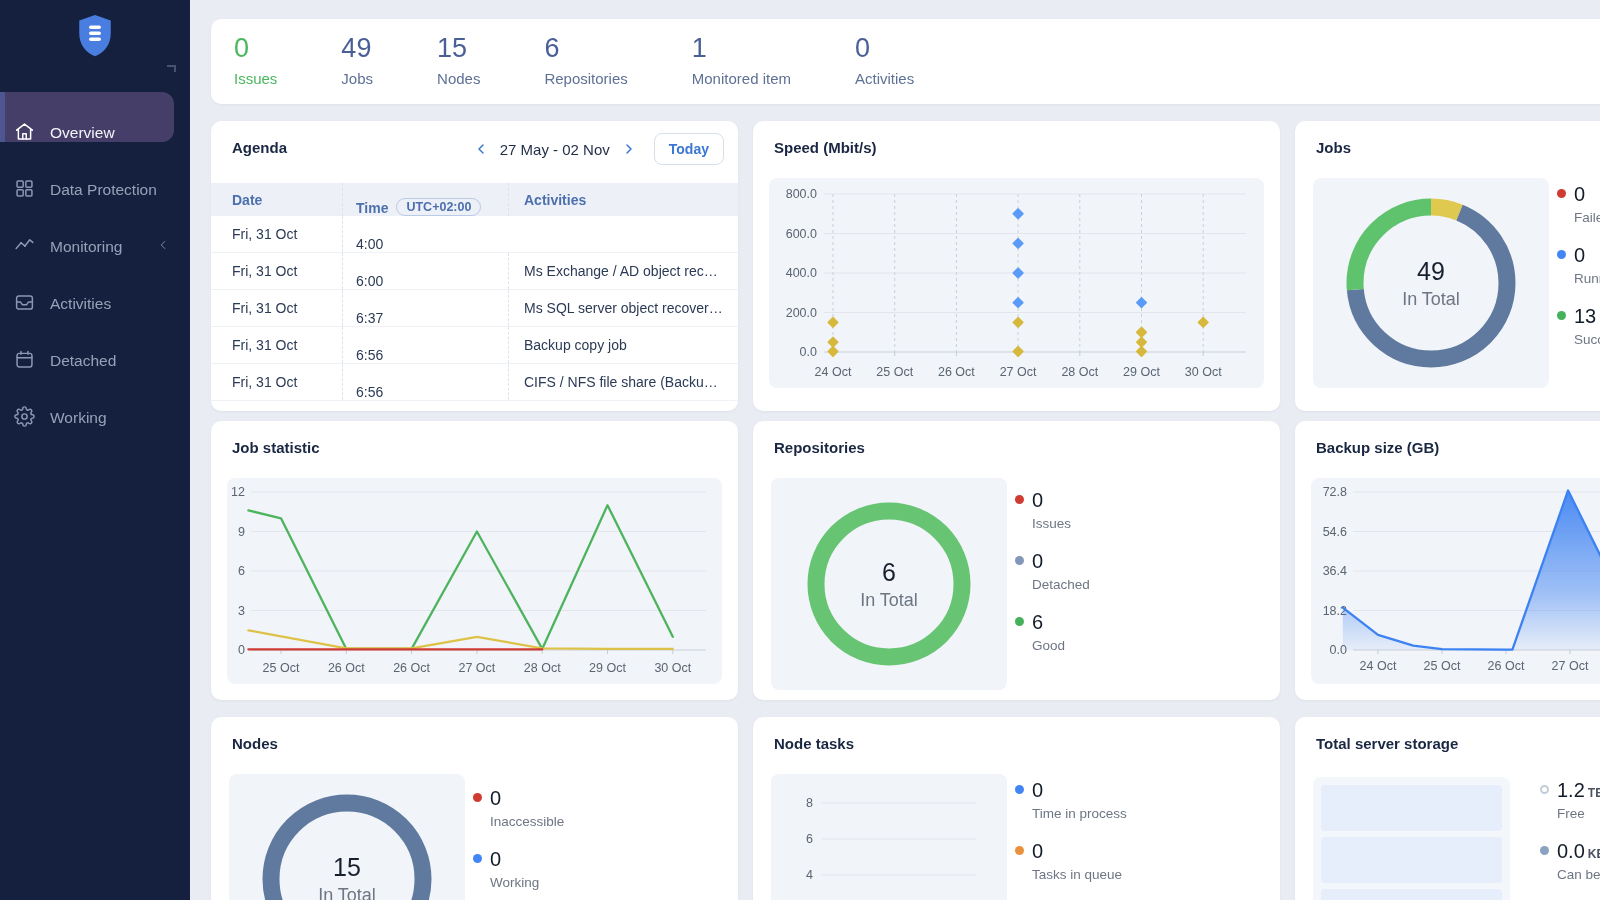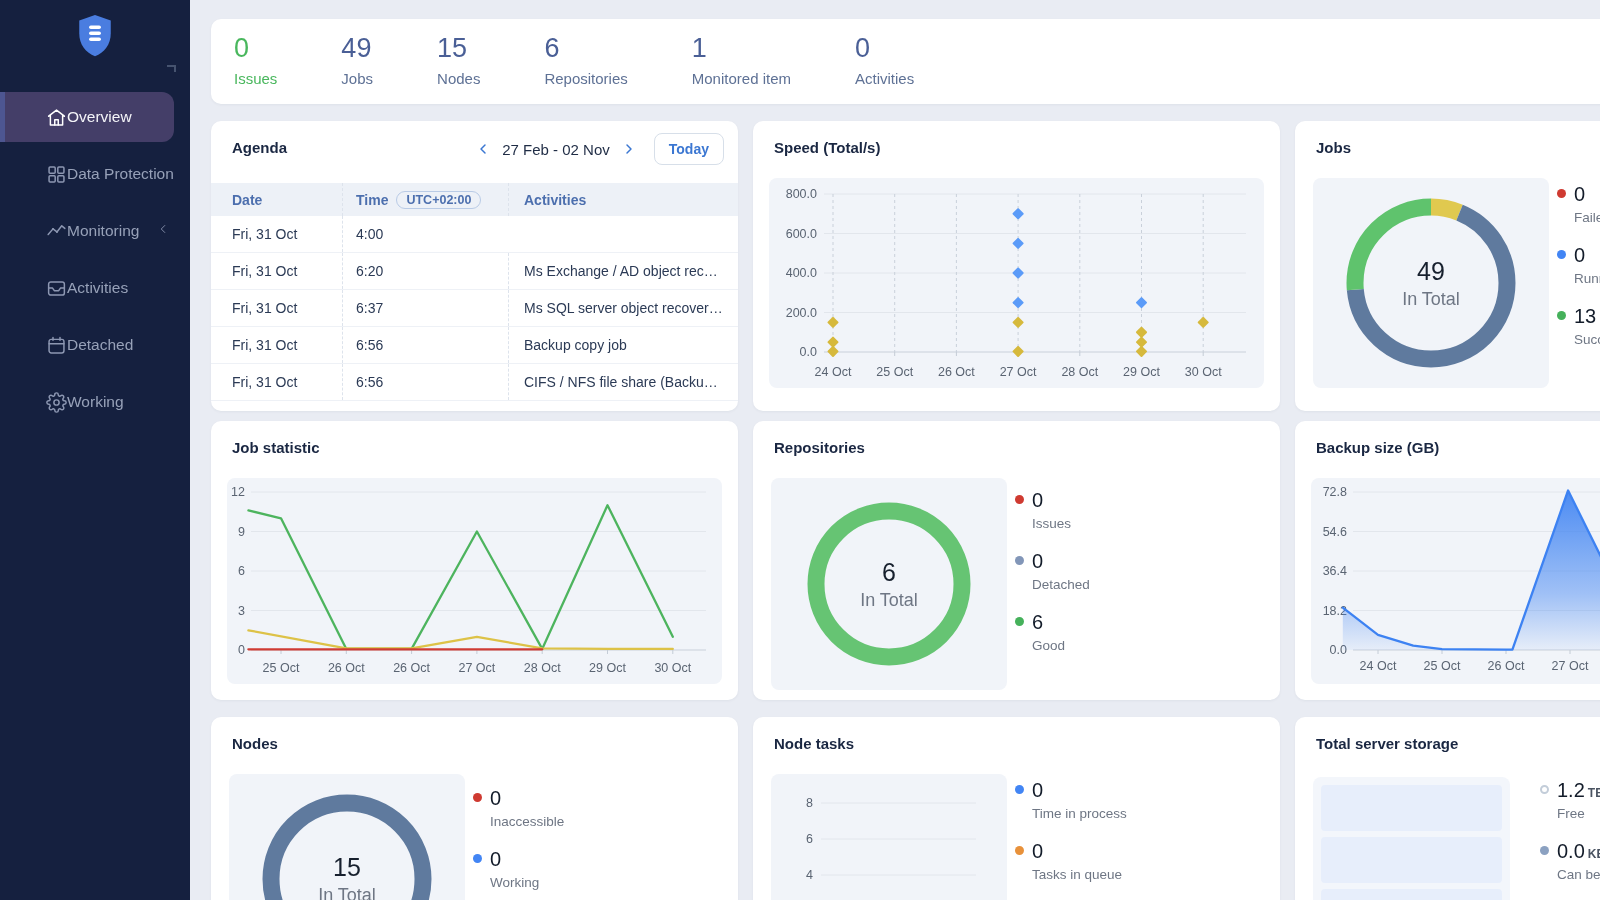--- a/index.html
+++ b/index.html
@@ -4,21 +4,21 @@
 <style>
   *{margin:0;padding:0;box-sizing:border-box}
   html,body{width:1600px;height:900px;overflow:hidden}
   body{position:relative;background:#e9ecf3;font-family:"Liberation Sans","DejaVu Sans",sans-serif;-webkit-font-smoothing:antialiased}
 
   
   .sidebar{position:absolute;left:0;top:0;width:190px;height:900px;background:#15203f;z-index:5}
   .logo{position:absolute;left:74px;top:13px;width:42px;height:46px}
   .collapse-handle{position:absolute;right:14px;top:65px;width:9px;height:7px;border-top:2px solid #46536f;border-right:2px solid #46536f}
   .nav{position:absolute;top:92px;left:0;right:0;display:flex;flex-direction:column;gap:7px}
-  .nav-item{height:50px;display:flex;align-items:center;padding-left:46px;color:#97a1b8;font-size:15.5px;cursor:pointer;position:relative}
+  .nav-item{height:50px;display:flex;align-items:flex-end;padding-left:14px;gap:15px;color:#97a1b8;font-size:15.5px;cursor:pointer;position:relative}
   .nav-item svg{width:21px;height:21px;stroke:#8d97b2;fill:none;stroke-width:1.7;stroke-linecap:round;stroke-linejoin:round;flex:none}
   .nav-item.active{background:#443e68;width:174px;border-radius:0 12px 12px 0;color:#f4f4f8}
   .nav-item.active svg{stroke:#fff}
   .nav-item.active::before{content:"";position:absolute;left:0;top:0;bottom:0;width:5px;background:#4d5691}
   .nav-chevron{margin-left:auto;margin-right:20px}
   .nav-chevron svg{width:14px;height:14px;stroke:#7f89a5}
 
   
   .card{position:absolute;background:#fff;border-radius:10px;box-shadow:0 1px 3px rgba(20,30,60,.05)}
   .card-title{position:absolute;left:21px;top:18px;font-size:15px;font-weight:700;color:#1a2742;white-space:nowrap}
@@ -33,21 +33,21 @@
   
   .agenda-nav{position:absolute;right:14px;top:12px;display:flex;align-items:center;gap:9px}
   .chev-btn{background:none;border:none;cursor:pointer;display:flex;align-items:center;padding:2px}
   .chev-btn svg{width:16px;height:16px;stroke:#3b77d2;fill:none;stroke-width:2.2;stroke-linecap:round;stroke-linejoin:round}
   .agenda-range{font-size:15px;color:#1f2c45;white-space:nowrap}
   .today-btn{border:1px solid #d7dfe9;border-radius:8px;background:#fff;color:#3b77d2;font-weight:700;font-size:14px;padding:7px 14px;margin-left:6px;cursor:pointer;font-family:inherit}
   .agenda-table{position:absolute;left:0;right:0;top:62px}
   .agenda-header{display:flex;height:33px;background:#edf1f7;align-items:center;font-weight:700;color:#4c6fae;font-size:14px}
   .agenda-row{display:flex;height:37px;align-items:center;font-size:14px;color:#2b3a55;border-bottom:1px solid #eef1f6;cursor:pointer}
   .col-date{width:131px;padding-left:21px;flex:none}
-  .col-time{width:166px;padding-left:13px;flex:none;border-left:1px dashed #dde3ec;height:100%;display:flex;align-items:center}
+  .col-time{width:166px;padding-left:13px;flex:none;border-left:1px dashed #dde3ec;height:100%;display:flex;align-items:flex-end}
   .col-act{flex:1;padding-left:15px;border-left:1px dashed #dde3ec;height:100%;display:flex;align-items:center;overflow:hidden;white-space:nowrap}
   .tz-pill{display:inline-block;border:1.5px solid #b9cbe6;color:#4c6fae;border-radius:11px;padding:1px 9px;font-size:12.5px;font-weight:700;margin-left:8px}
 
   
   .legend{position:absolute;width:250px}
   .legend-entry{margin-bottom:19px}
   .dot{display:inline-block;width:9px;height:9px;border-radius:50%;margin-right:8px;vertical-align:3px;background:#999}
   .dot.hollow{background:transparent;border:2px solid #c3cdd9}
   .leg-num{font-size:20px;color:#131c2a}
   .leg-unit{font-size:12px;font-weight:700;color:#4a5361;margin-left:3px}
@@ -160,21 +160,21 @@
 </div>
 
 <div class="card" style="left:211px;top:121px;width:527px;height:290px">
   <div class="card-title">Agenda</div>
   <div class="agenda-nav">
     <button class="chev-btn">
         <svg viewBox="0 0 24 24">
           <path d="M15 18 L9 12 L15 6"></path>
         </svg>
       </button>
-    <span class="agenda-range">27 Feb - 02 Nov</span>
+    <span class="agenda-range">27 May - 02 Nov</span>
     <button class="chev-btn">
         <svg viewBox="0 0 24 24">
           <path d="M9 18 L15 12 L9 6"></path>
         </svg>
       </button>
     <button class="today-btn">Today</button>
   </div>
   <div class="agenda-table">
     <div class="agenda-header">
       <div class="col-date">Date</div>
@@ -183,21 +183,21 @@
         <span class="tz-pill">UTC+02:00</span>
       </div>
       <div class="col-act">Activities</div>
     </div>
     <div class="agenda-row">
       <div class="col-date">Fri, 31 Oct</div>
       <div class="col-time">4:00</div>
     </div>
     <div class="agenda-row">
       <div class="col-date">Fri, 31 Oct</div>
-      <div class="col-time">6:20</div>
+      <div class="col-time">6:00</div>
       <div class="col-act">Ms Exchange / AD object rec…</div>
     </div>
     <div class="agenda-row">
       <div class="col-date">Fri, 31 Oct</div>
       <div class="col-time">6:37</div>
       <div class="col-act">Ms SQL server object recover…</div>
     </div>
     <div class="agenda-row">
       <div class="col-date">Fri, 31 Oct</div>
       <div class="col-time">6:56</div>
@@ -205,21 +205,21 @@
     </div>
     <div class="agenda-row">
       <div class="col-date">Fri, 31 Oct</div>
       <div class="col-time">6:56</div>
       <div class="col-act">CIFS / NFS file share (Backu…</div>
     </div>
   </div>
 </div>
 
 <div class="card" style="left:753px;top:121px;width:527px;height:290px">
-  <div class="card-title">Speed (Total/s)</div>
+  <div class="card-title">Speed (Mbit/s)</div>
   <div class="panel" style="left:16px;top:57px;width:495px;height:210px">
     <div class="chart-host"><svg width="495" height="210" viewBox="0 0 495 210">
           <line x1="55" y1="174" x2="477" y2="174" stroke="#c9d0da" stroke-width="1"></line>
           <text x="48" y="178" text-anchor="end" font-size="12.5" fill="#5a6472">0.0</text>
           <line x1="55" y1="134.5" x2="477" y2="134.5" stroke="#e2e6ec" stroke-width="1"></line>
           <text x="48" y="138.5" text-anchor="end" font-size="12.5" fill="#5a6472">200.0</text>
           <line x1="55" y1="95" x2="477" y2="95" stroke="#e2e6ec" stroke-width="1"></line>
           <text x="48" y="99" text-anchor="end" font-size="12.5" fill="#5a6472">400.0</text>
           <line x1="55" y1="55.5" x2="477" y2="55.5" stroke="#e2e6ec" stroke-width="1"></line>
           <text x="48" y="59.5" text-anchor="end" font-size="12.5" fill="#5a6472">600.0</text>

